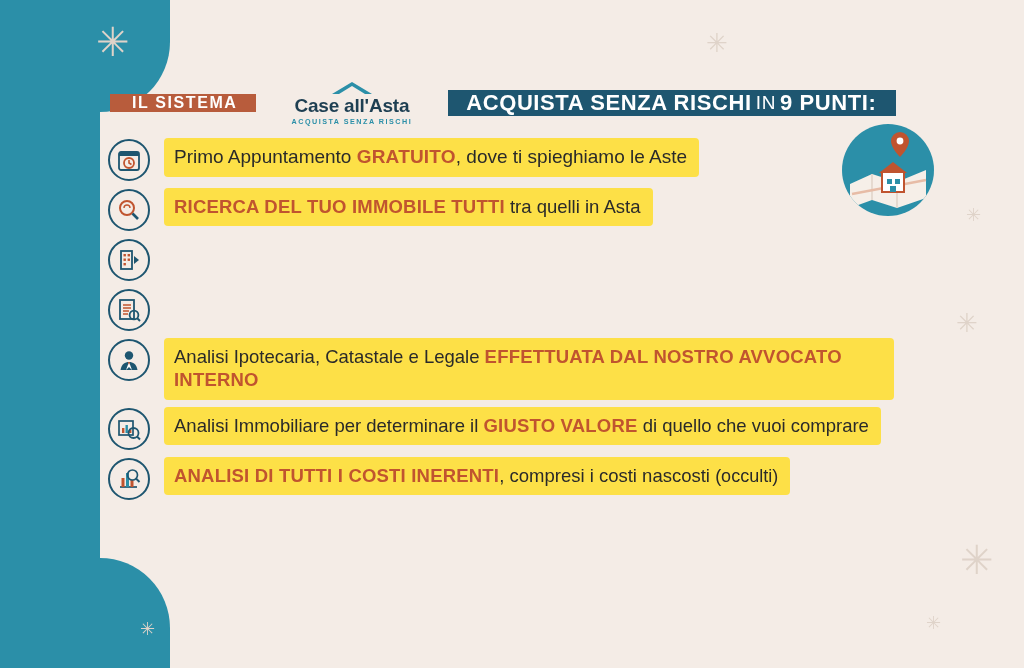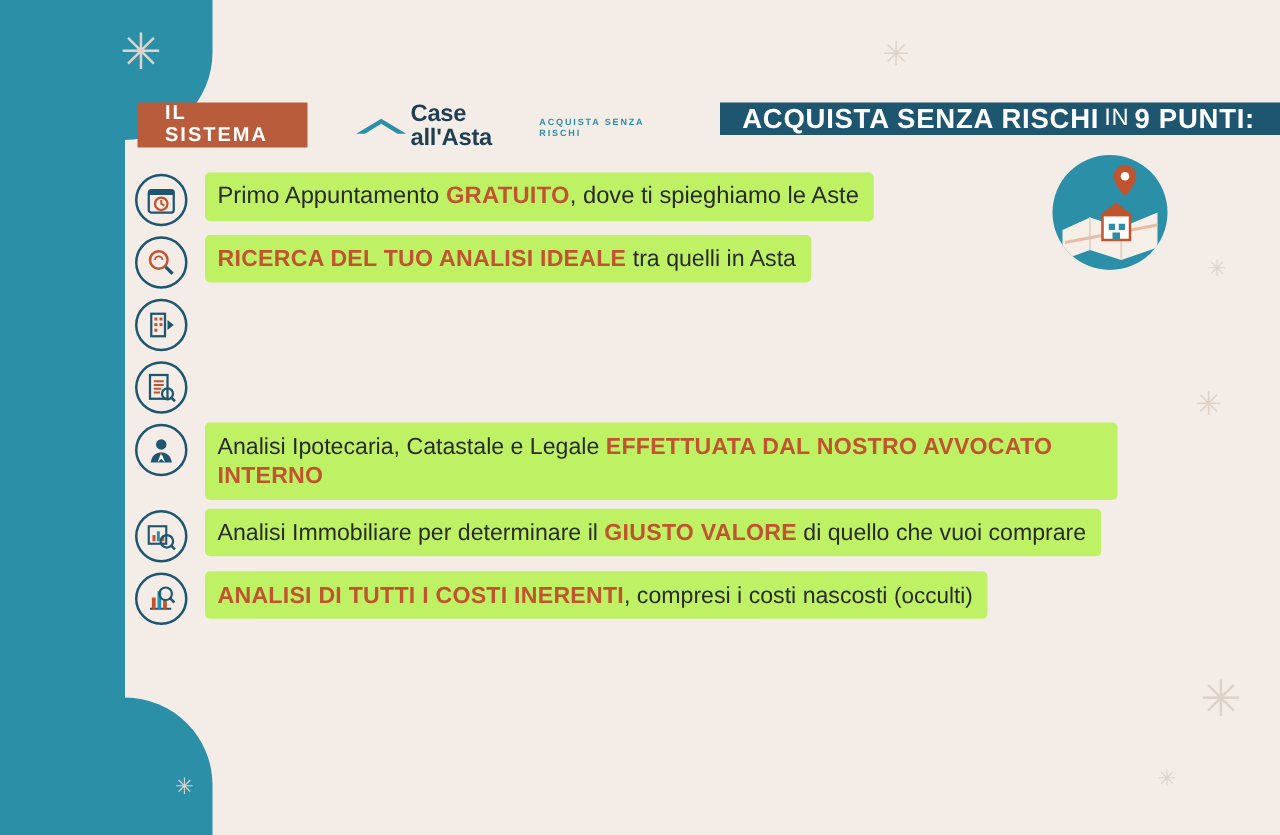--- a/index.html
+++ b/index.html
@@ -43,35 +43,35 @@
   }
   .sparkle.big { font-size: 40px; }
   .sparkle.sm  { font-size: 18px; }
 
   
   .header {
     position: absolute;
     left: 110px; top: 82px;
     height: 42px;
     display: flex;
-    align-items: flex-start;
+    align-items: center;
     gap: 20px;
   }
   .hdr-sistema {
     background: #b85c3c;
     color: #ffffff;
     font-weight: bold;
     font-size: 16px;
     letter-spacing: 1.6px;
     display: flex; align-items: center;
     padding: 0 18px 0 22px;
   }
   .hdr-logo {
     background: #f4ece6;
-    display: flex; flex-direction: row;
+    display: flex; flex-direction: column;
     align-items: center; justify-content: center;
     padding: 0 16px;
     min-width: 150px;
   }
   .hdr-logo .roof {
     width: 46px; height: 14px;
     position: relative;
     margin-bottom: 1px;
   }
   .hdr-logo .roof svg { display: block; }
@@ -125,21 +125,21 @@
     width: 42px; height: 42px;
     border: 2px solid #1e5670;
     border-radius: 50%;
     background: #f4ece6;
     display: flex; align-items: center; justify-content: center;
     margin-right: 14px;
     margin-top: 1px;
   }
   .icon-wrap svg { display: block; }
   .text-pill {
-    background: #bef264;
+    background: #fde047;
     border-radius: 4px;
     padding: 7px 12px 8px 10px;
     font-size: 18.5px;
     color: #2a2a2a;
     line-height: 1.26;
     max-width: 730px;
   }
   .text-pill .hl {
     color: #c0542f;
     font-weight: bold;
@@ -217,21 +217,21 @@
 
     <div class="row">
       <div class="icon-wrap">
         <svg width="24" height="24" viewBox="0 0 24 24">
           <circle cx="10" cy="10" r="7" fill="none" stroke="#c0542f" stroke-width="2"></circle>
           <path d="M15.5 15.5 L21 21" stroke="#1e5670" stroke-width="2.6" fill="none"></path>
           <path d="M7 10 a3 3 0 0 1 6 0" fill="none" stroke="#c0542f" stroke-width="1.4"></path>
         </svg>
       </div>
       <div class="text-pill">
-        <span class="hl">RICERCA DEL TUO ANALISI IDEALE</span><span> tra quelli in Asta</span>
+        <span class="hl">RICERCA DEL TUO IMMOBILE TUTTI</span><span> tra quelli in Asta</span>
       </div>
     </div>
 
     <div class="row">
       <div class="icon-wrap">
         <svg width="24" height="24" viewBox="0 0 24 24">
           <rect x="4" y="3" width="11" height="18" fill="none" stroke="#1e5670" stroke-width="1.8"></rect>
           <rect x="6.5" y="6" width="2.4" height="2.4" fill="#c0542f"></rect>
           <rect x="10.6" y="6" width="2.4" height="2.4" fill="#c0542f"></rect>
           <rect x="6.5" y="10.5" width="2.4" height="2.4" fill="#c0542f"></rect>

